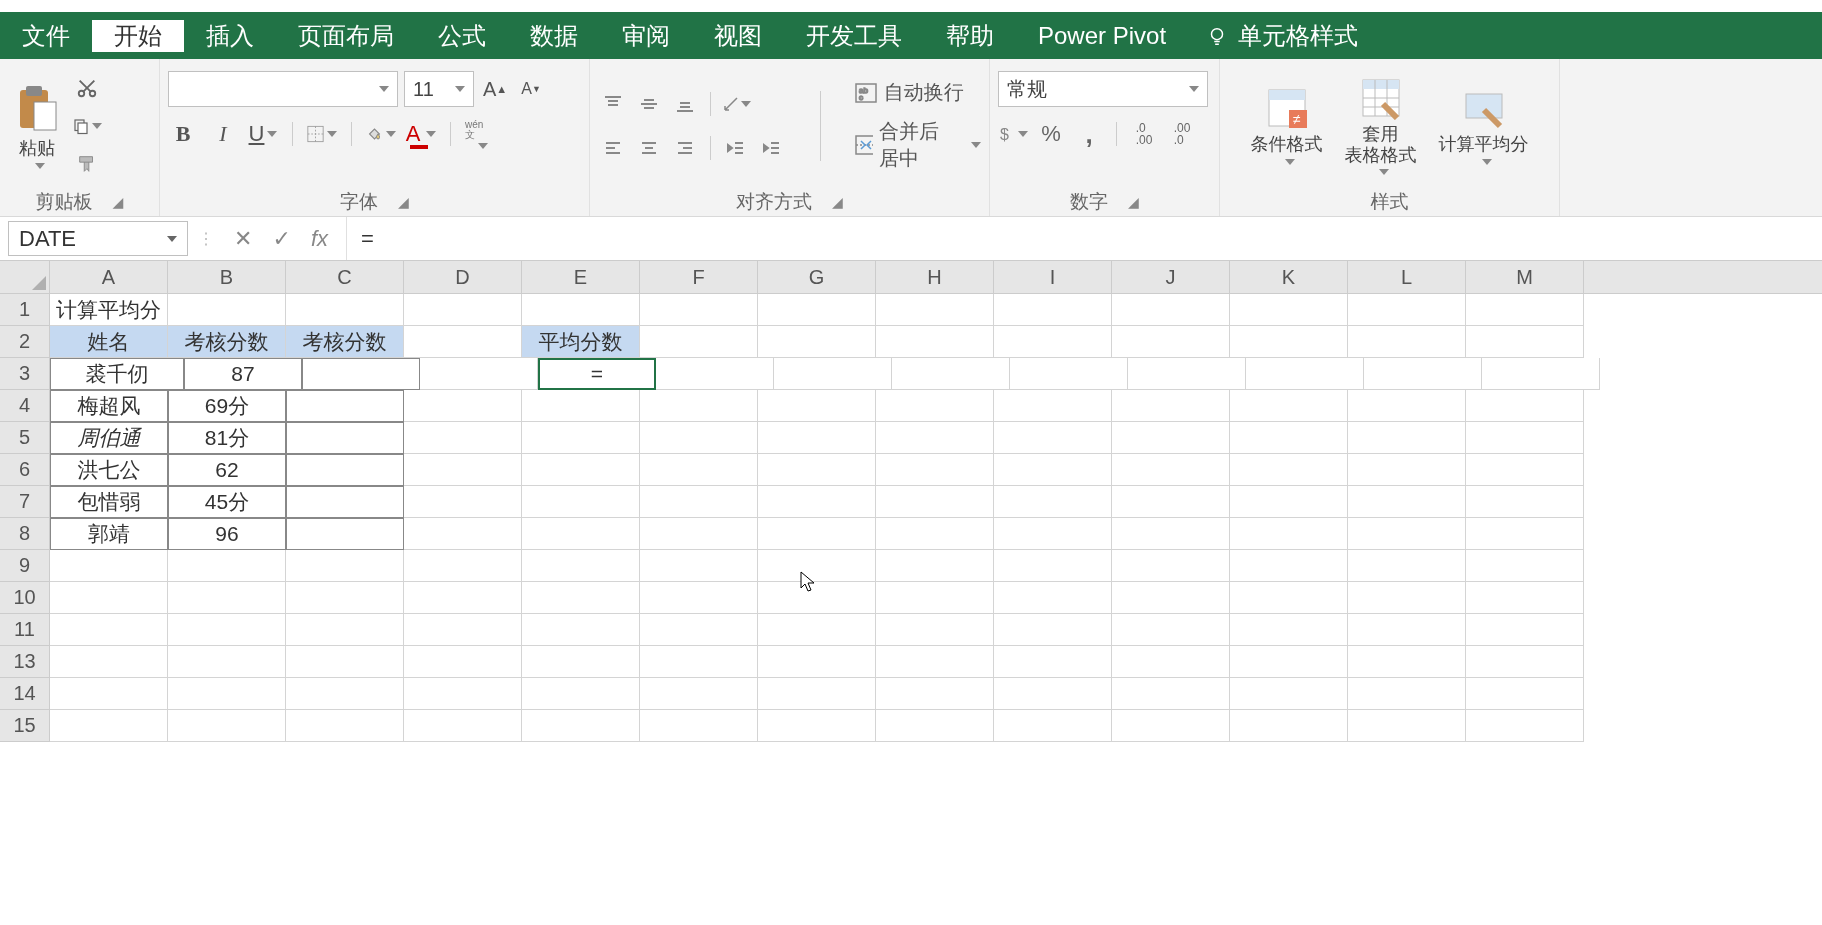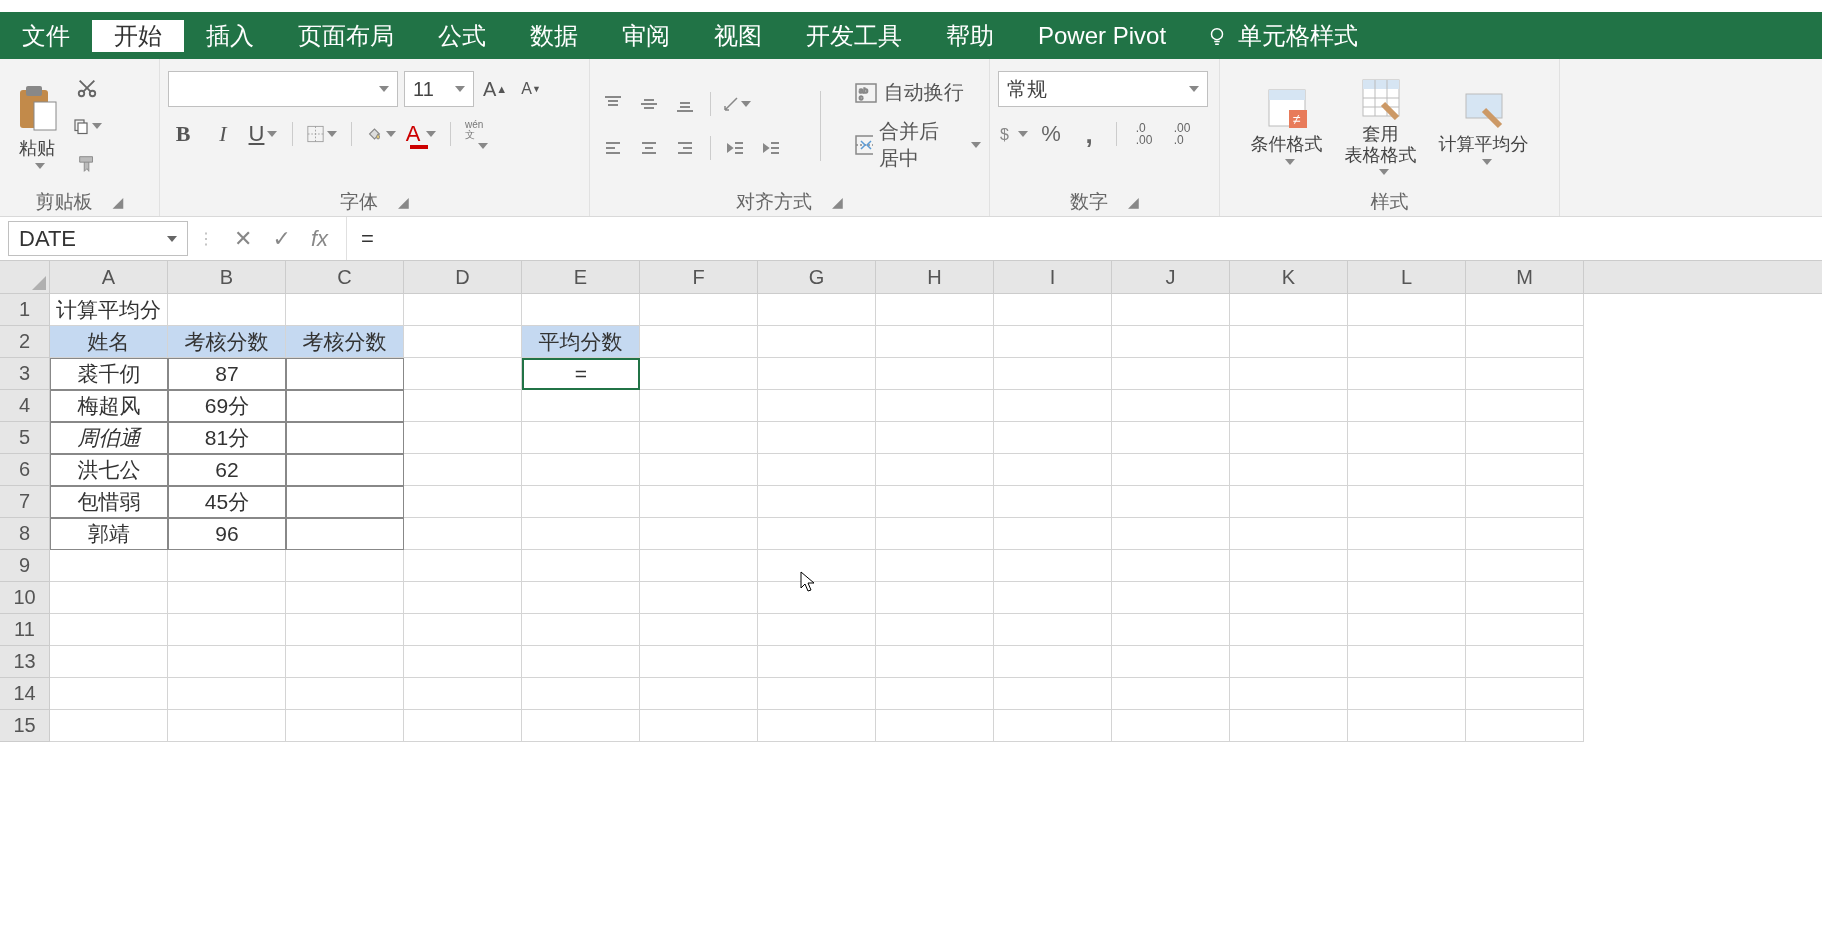--- a/index.html
+++ b/index.html
@@ -378,21 +378,21 @@
         <div class="c" style="width: 118px;"></div>
         <div class="c" style="width: 118px;"></div>
         <div class="c" style="width: 118px;"></div>
         <div class="c" style="width: 118px;"></div>
         <div class="c" style="width: 118px;"></div>
         <div class="c" style="width: 118px;"></div>
         <div class="c" style="width: 118px;"></div>
       </div>
       <div class="r">
         <div class="rh">3</div>
-        <div class="c bord center" style="width: 118px;">裘千仞</div>
+        <div class="c bord center" style="width: 134px;">裘千仞</div>
         <div class="c bord center" style="width: 118px;">87</div>
         <div class="c bord center" style="width: 118px;"></div>
         <div class="c" style="width: 118px;"></div>
         <div class="c edit center" style="width: 118px;">=</div>
         <div class="c" style="width: 118px;"></div>
         <div class="c" style="width: 118px;"></div>
         <div class="c" style="width: 118px;"></div>
         <div class="c" style="width: 118px;"></div>
         <div class="c" style="width: 118px;"></div>
         <div class="c" style="width: 118px;"></div>

